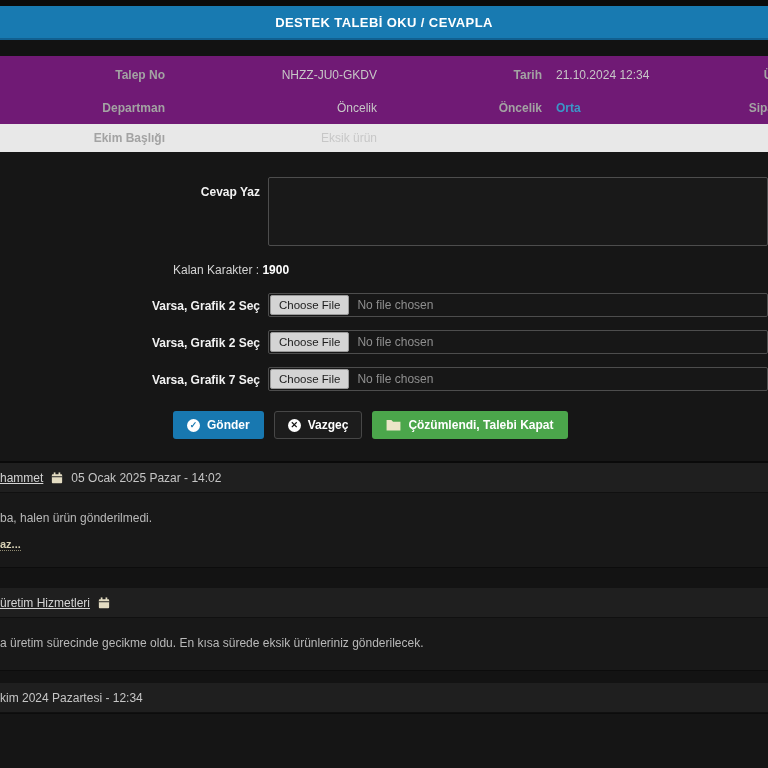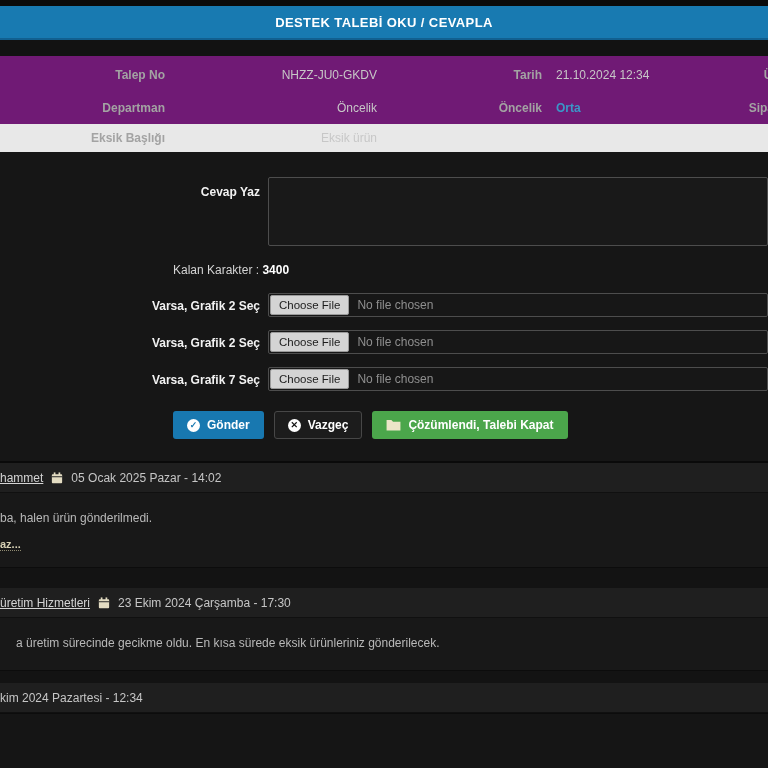--- a/index.html
+++ b/index.html
@@ -154,36 +154,36 @@
   <div class="fr" style="height:33px;">
     <span class="fl w165">Departman</span>
     <span class="fv w212">Öncelik</span>
     <span class="fl" style="width:165px;">Öncelik</span>
     <span class="fv priority" style="padding-left:14px;width:206px;">Orta</span>
     <span class="fl" style="width:60px;">Sipariş No</span>
 
   </div>
 
   <div class="fr alt info-row alt" style="height:28px;background:#e8e8e8;">
-    <span class="fl w165">Eksik Başlığı</span>
+    <span class="fl w165">Ekim Başlığı</span>
     <span class="fv w212">Eksik ürün</span>
   </div>
 </div>
 
 <div class="form-section">
   <div class="form-row">
     <div class="form-label top">Cevap Yaz</div>
     <div class="form-control">
       <textarea class="reply-textarea" style=""></textarea>
     </div>
   </div>
 
   <div class="counter">
     <span>Kalan Karakter :</span>
-    <b>3400</b>
+    <b>1900</b>
   </div>
 
   <div class="form-row">
     <div class="form-label">Varsa, Grafik 2 Seç</div>
     <div class="form-control">
       <div class="filebox">
         <button class="choose-btn">Choose File</button>
         <span class="no-file">No file chosen</span>
       </div>
     </div>
@@ -256,23 +256,22 @@
     <div class="msg-head">
       <a class="msg-author">üretim Hizmetleri</a>
       <span class="cal-ic">
         <svg width="12" height="12" viewBox="0 0 14 14">
             <rect x="1" y="2.5" width="12" height="10.5" rx="1" fill="#e3dcc2"></rect>
             <rect x="3.2" y="0.5" width="2" height="3.4" fill="#e3dcc2"></rect>
             <rect x="8.8" y="0.5" width="2" height="3.4" fill="#e3dcc2"></rect>
             <rect x="1" y="5" width="12" height="1.1" fill="#1f1f1f"></rect>
           </svg>
       </span>
-      <span class="msg-date">23 Ekim 2024 Çarşamba - 17:30</span>
-    </div>
-    <div class="msg-body" style="padding-bottom:20px;padding-left:16px;">
+    </div>
+    <div class="msg-body" style="padding-bottom:20px;">
       <div>a üretim sürecinde gecikme oldu. En kısa sürede eksik ürünleriniz gönderilecek.</div>
     </div>
   </div>
 
   <div class="gap12"></div>
 
   <div class="msg-card">
     <div class="msg-head">
       <span class="msg-date">kim 2024 Pazartesi - 12:34</span>
     </div>

